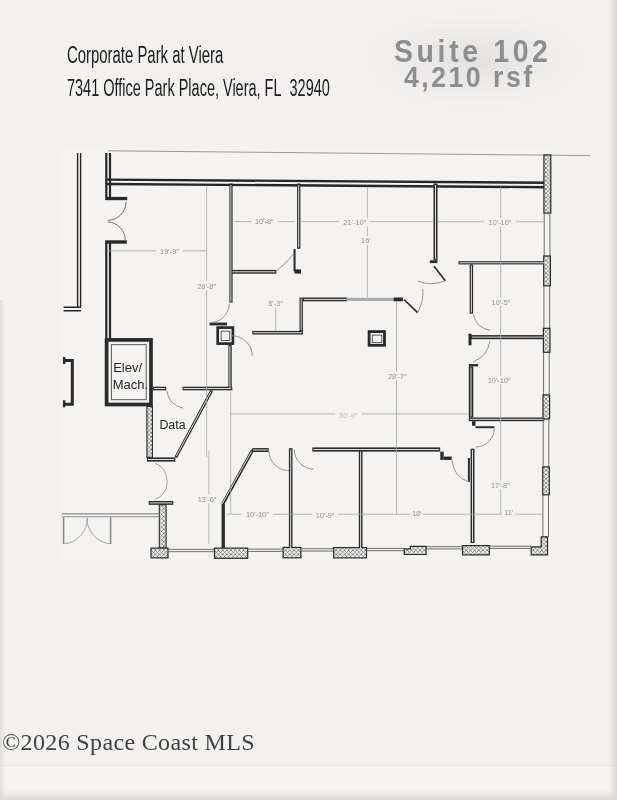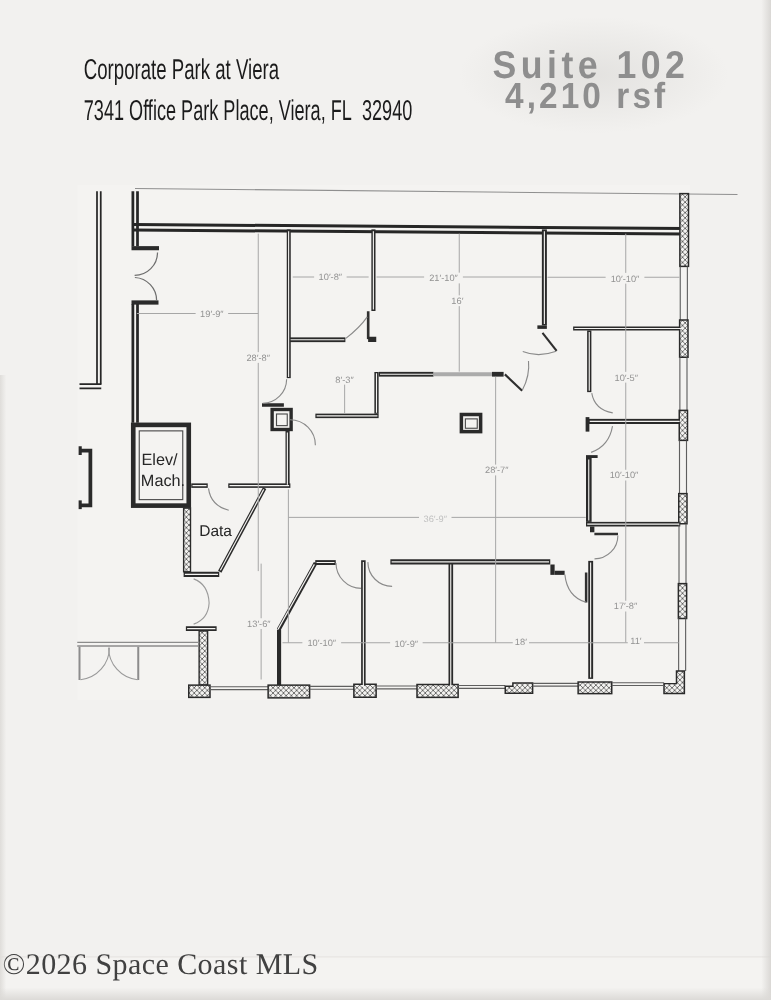--- a/index.html
+++ b/index.html
@@ -7,21 +7,21 @@
        background:#f2f1ef;font-family:"Liberation Sans",sans-serif;}
   .abs{position:absolute;}
   .hdr1{left:67px;top:42px;font-size:23px;color:#1b1b1b;
         transform:scaleX(.648);transform-origin:left top;white-space:nowrap;}
   .hdr2{left:67px;top:74.5px;font-size:23px;color:#1b1b1b;
         transform:scaleX(.63);transform-origin:left top;white-space:nowrap;}
   .suite{left:394px;top:34px;font-size:31px;font-weight:bold;color:#8e8e8e;
          letter-spacing:3.9px;transform:scaleX(.92);transform-origin:left top;white-space:nowrap;}
   .rsf{left:404px;top:60.5px;font-size:29px;font-weight:bold;color:#8e8e8e;
        letter-spacing:2.7px;transform:scaleX(.92);transform-origin:left top;white-space:nowrap;}
-  .copy{left:2px;top:759px;font-size:24px;font-family:"Liberation Serif",serif;
+  .copy{left:2px;top:729px;font-size:24px;font-family:"Liberation Serif",serif;
         font-weight:normal;color:#414141;letter-spacing:0.35px;white-space:nowrap;}
   .edge-r{right:0;top:0;width:8px;height:800px;
           background:linear-gradient(to left,#d9d7d4,rgba(217,215,212,0));}
   .edge-b{left:0;bottom:0;width:617px;height:10px;
           background:linear-gradient(to top,#dcdad7,rgba(220,218,215,0));}
   .edge-l{left:0;top:300px;width:5px;height:500px;
           background:linear-gradient(to right,#dfddda,rgba(223,221,218,0));}
   .hdrwash{left:360px;top:10px;width:257px;height:110px;
           background:radial-gradient(ellipse 150px 65px at 115px 50px,rgba(168,166,162,0.20),rgba(168,166,162,0) 72%);}
   .lower{left:0;top:765px;width:617px;height:35px;background:#f4f3f1;

